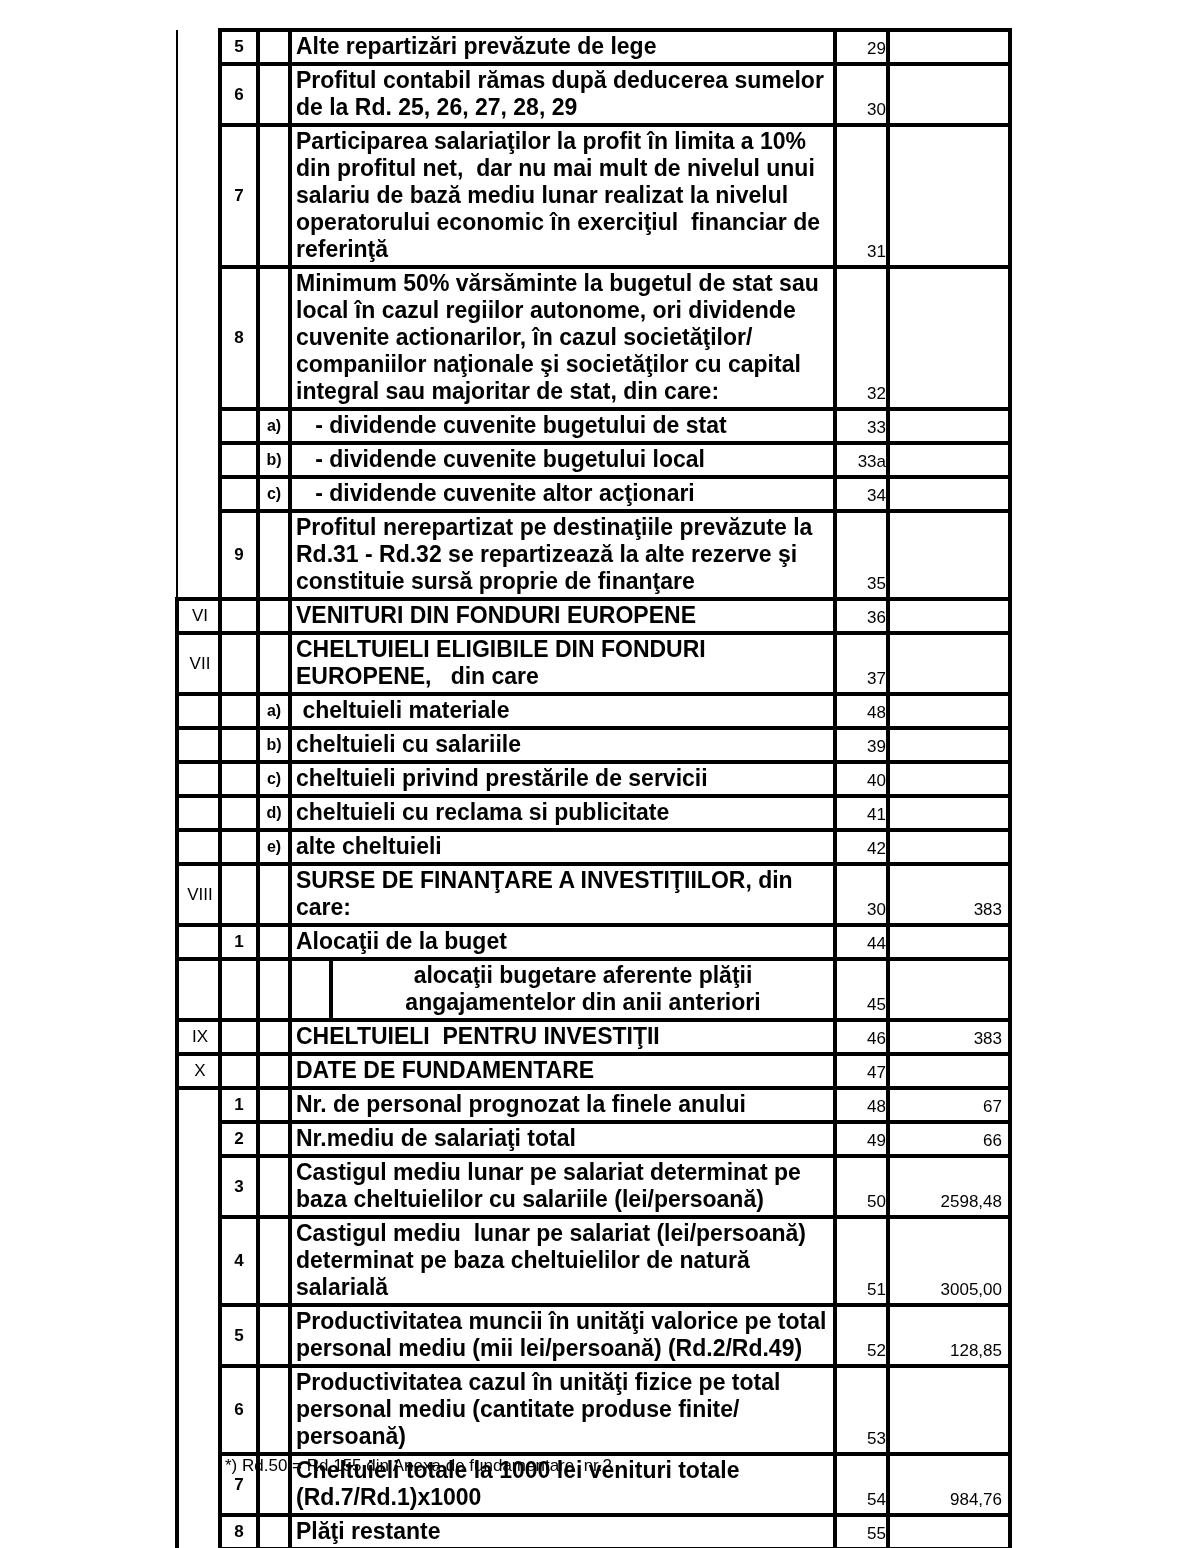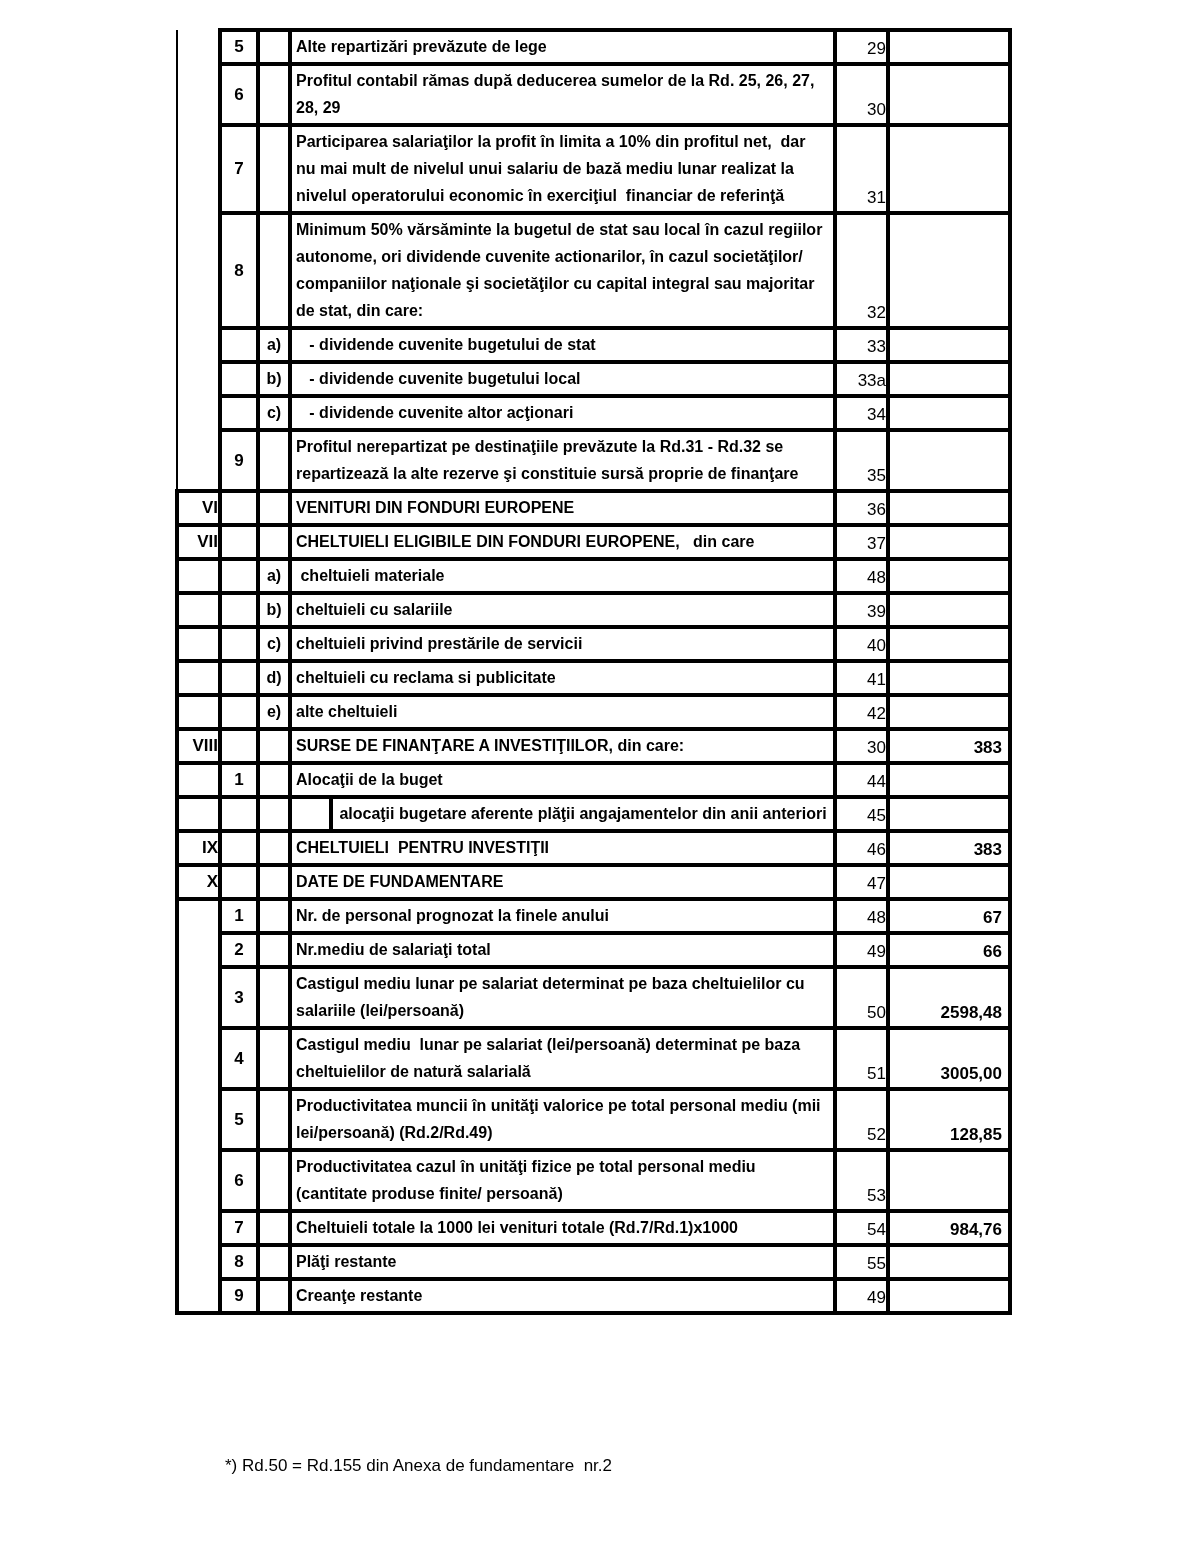--- a/index.html
+++ b/index.html
@@ -8,40 +8,40 @@
     font-family:"Liberation Sans", sans-serif;color:#000;
   }
   .budget-table{
     position:absolute;left:175px;top:28px;width:833px;
     border-collapse:collapse;table-layout:fixed;background:#fff;
   }
   .budget-table td{
     border:4px solid #000;padding:0;vertical-align:top;overflow:hidden;
   }
   td.c-roman{
-    font-weight:bold;font-size:17px;vertical-align:middle;
-    text-align:right;padding-left:3px;
+    font-weight:normal;font-size:17px;vertical-align:middle;
+    text-align:center;padding-left:3px;
   }
   td.c-roman.open-top{border-top:none;border-left-width:2px;}
   td.c-num{font-weight:bold;font-size:17px;text-align:center;vertical-align:middle;}
   td.c-letter{font-weight:bold;font-size:16px;text-align:center;vertical-align:middle;}
   td.c-desc{
-    font-weight:bold;font-size:16px;line-height:27px;
+    font-weight:bold;font-size:23px;line-height:27px;
     padding:1px 4px 2px 4px;white-space:pre-wrap;word-wrap:break-word;
   }
   td.c-desc.indent{position:relative;padding-left:45px;text-align:center;}
   td.c-desc.indent::before{
     content:"";position:absolute;left:37px;top:0;bottom:0;width:4px;background:#000;
   }
   td.c-rownr{
     font-weight:normal;font-size:17px;text-align:right;
     vertical-align:bottom;padding-bottom:3px;
   }
   td.c-value{
-    font-weight:bold;font-size:17px;text-align:right;
+    font-weight:normal;font-size:17px;text-align:right;
     vertical-align:bottom;padding:0 6px 3px 0;
   }
   .footnote{
     position:absolute;left:225px;top:1456px;
     font-size:17px;font-weight:normal;white-space:pre-wrap;text-align:right;
   }
 </style>
 </head>
 <body>
 

